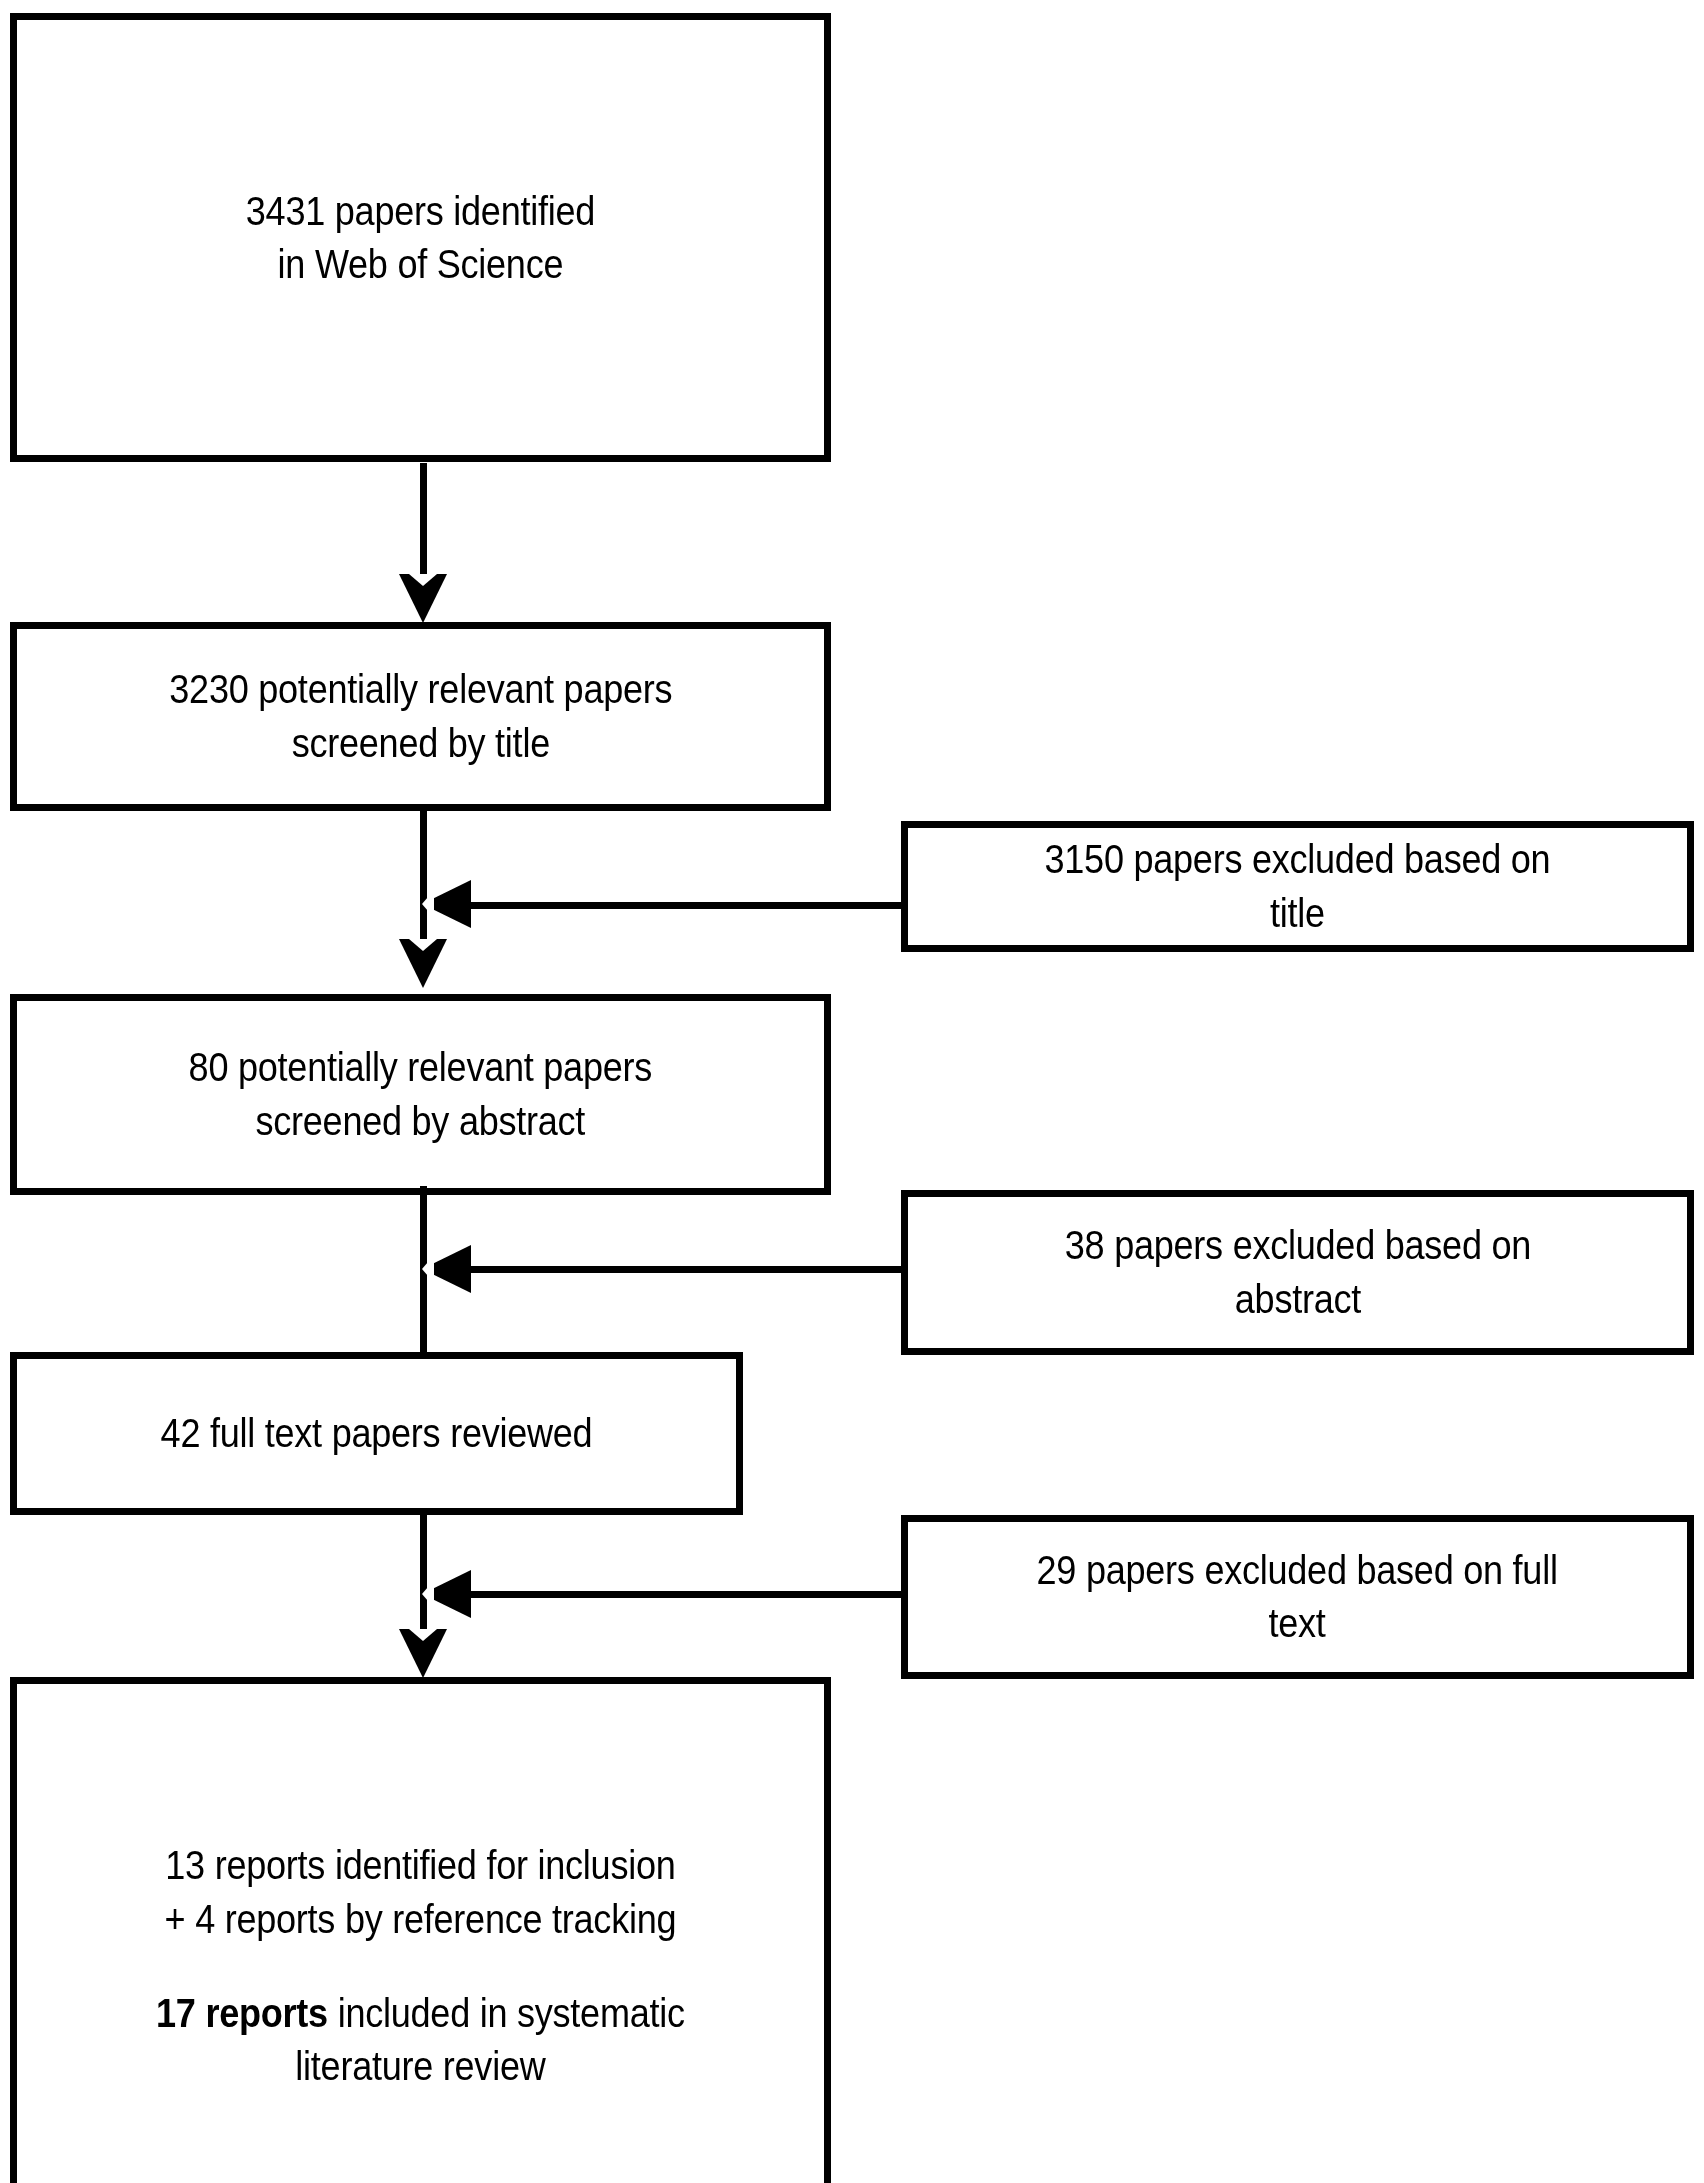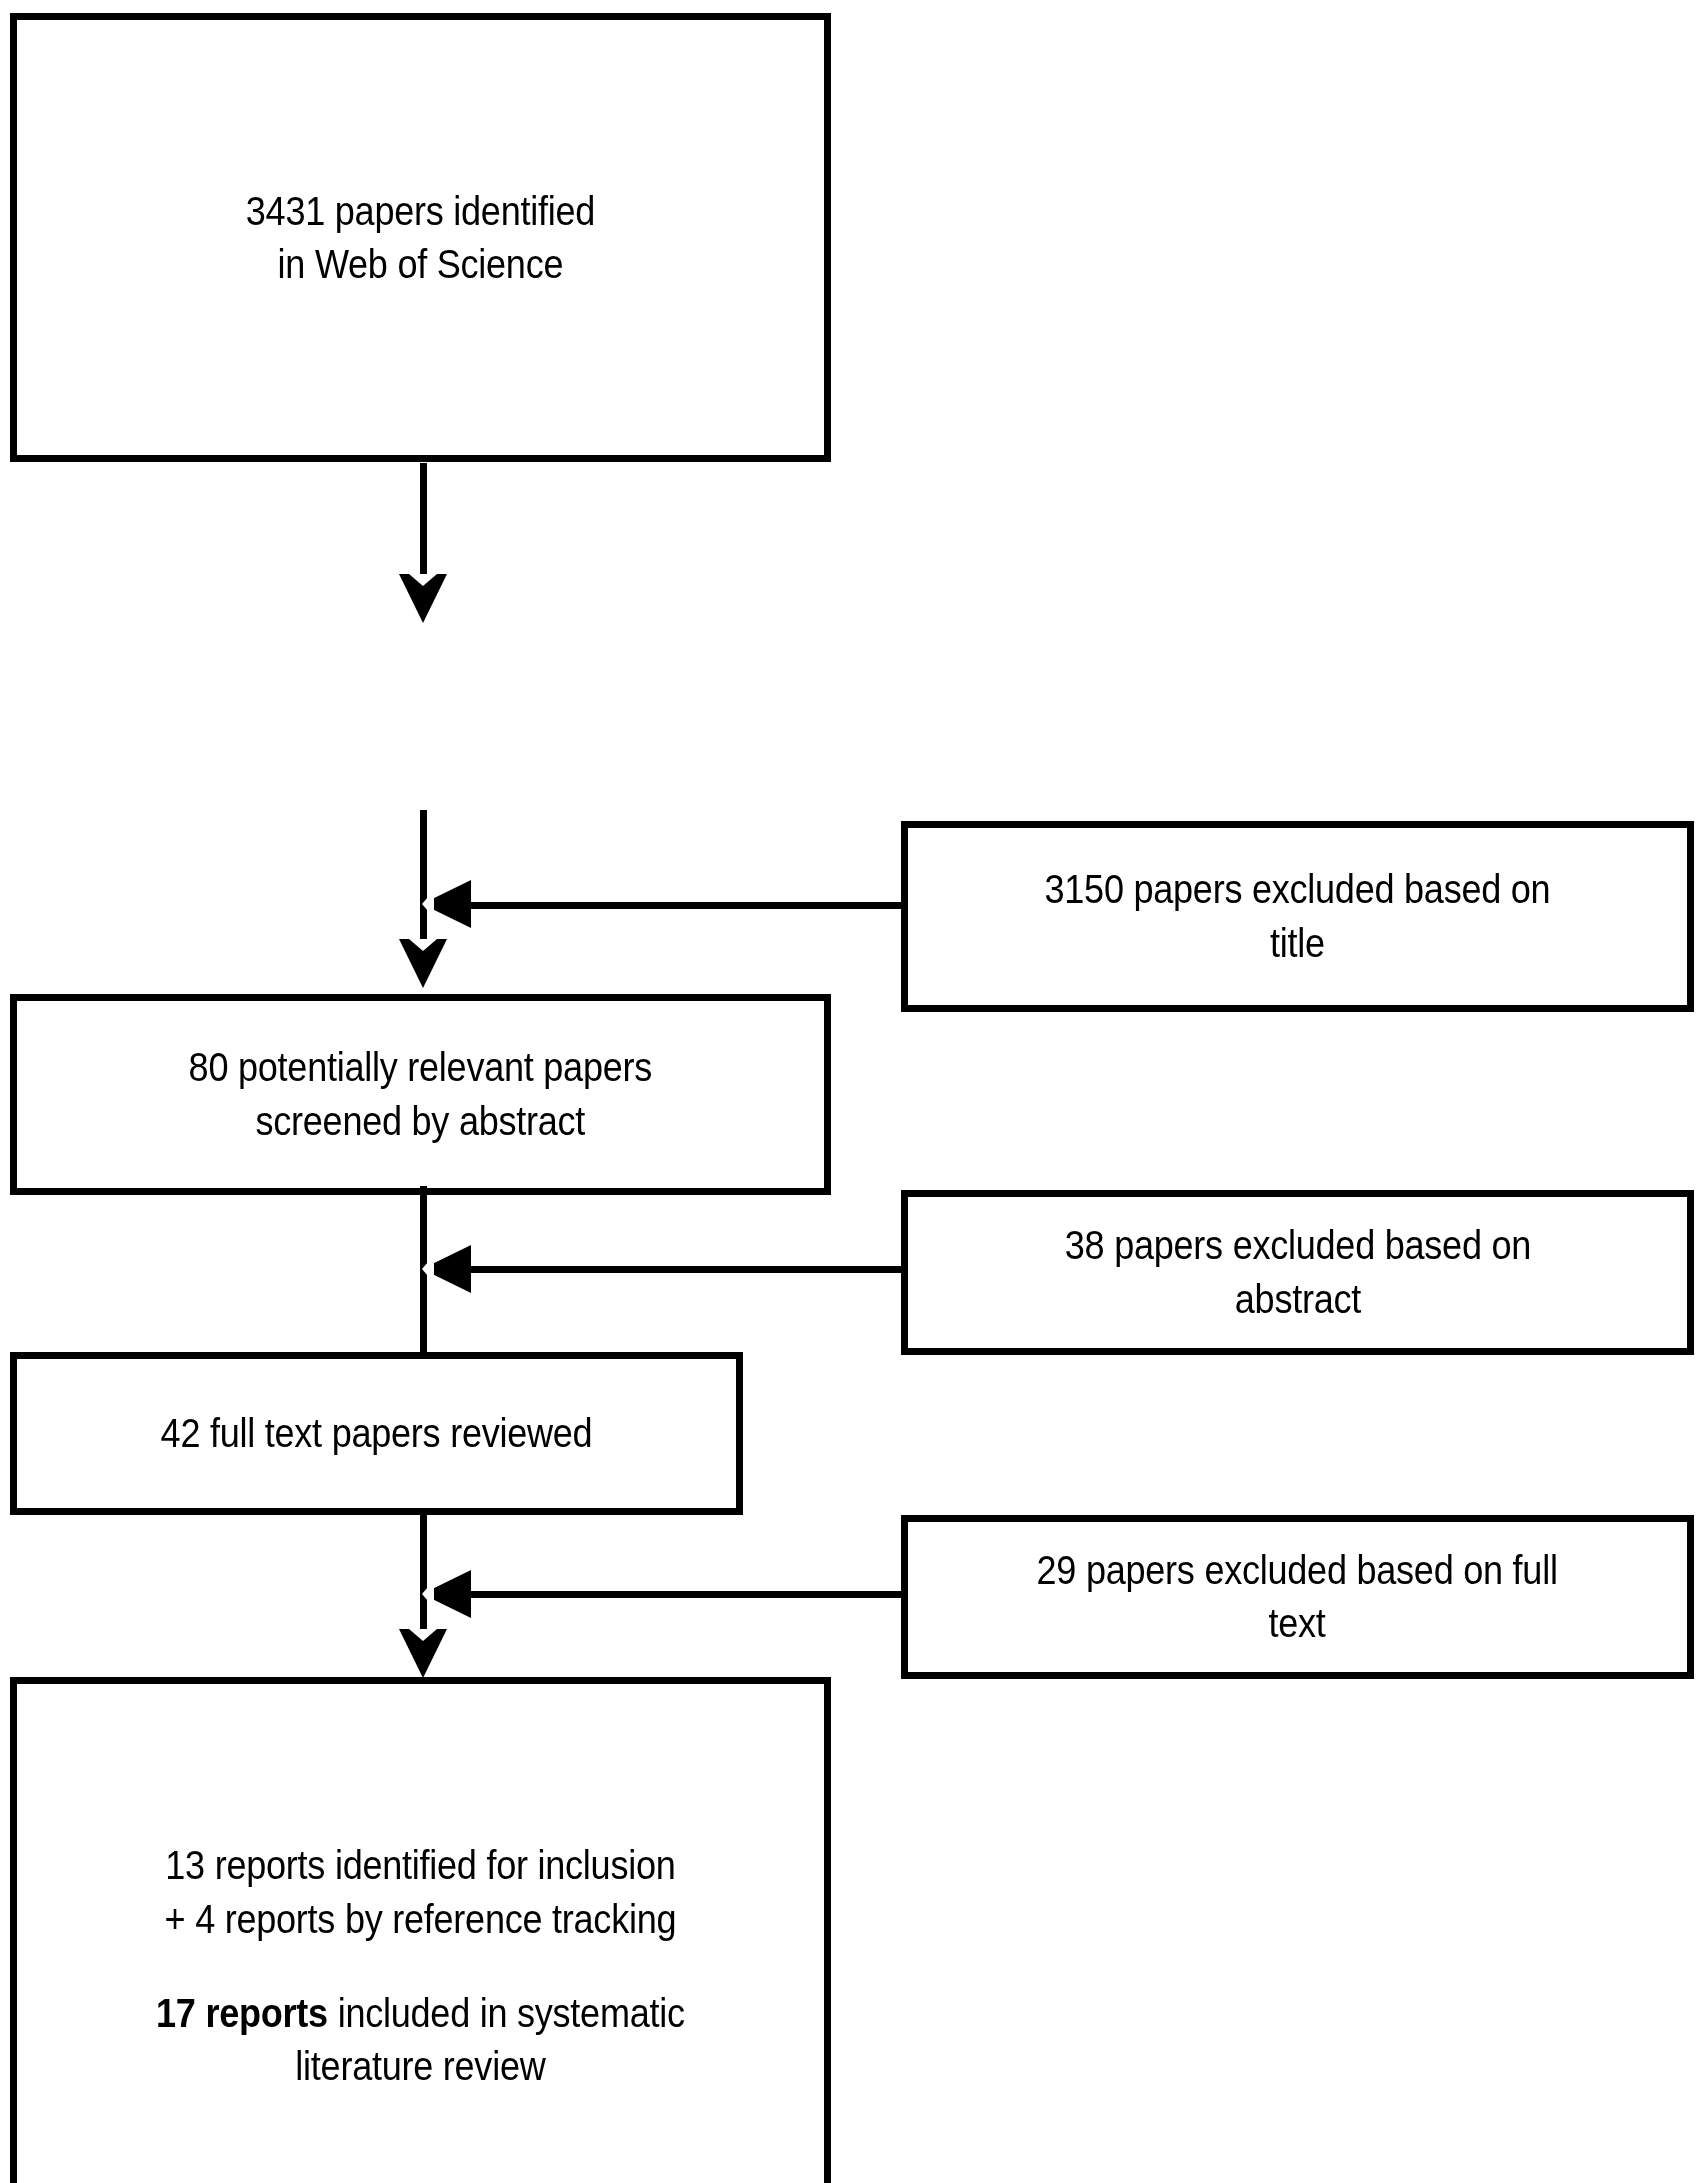--- a/index.html
+++ b/index.html
@@ -96,34 +96,37 @@
 </style>
 </head>
 <body>
 
 <div id="canvas">
 
   <div class="node" style="left:10.2px; top:13.4px; width:821px; height:449px;">
     <div class="txt"><span>3431 papers identified</span><br><span>in Web of Science</span></div>
   </div>
 
+  <div class="node" style="left:10.2px; top:622px; width:821px; height:189px;">
+    <div class="txt"><span>3230 potentially relevant papers</span><br><span>screened by title</span></div>
+  </div>
 
   <div class="node" style="left:10.2px; top:986px; width:821px; height:201px;margin-top:8px;">
     <div class="txt"><span>80 potentially relevant papers</span><br><span>screened by abstract</span></div>
   </div>
 
   <div class="node" style="left:10.2px; top:1352px; width:733px; height:163px;">
     <div class="txt" style="width:100%; text-align:center;"><span>42 full text papers reviewed</span></div>
   </div>
 
   <div class="node" style="left:10.2px; top:1677px; width:821px; height:579px;">
     <div class="txt"><span>13 reports identified for inclusion</span><br><span>+ 4 reports by reference tracking</span><span class="blankline"></span><b>17 reports</b><span> included in systematic</span><br><span>literature review</span></div>
   </div>
 
-  <div class="node" style="left:901px; top:821px; width:793px; height:191px;">
+  <div class="node" style="left:901px; top:821px; width:793px; height:131px;">
     <div class="txt"><span>3150 papers excluded based on</span><br><span>title</span></div>
   </div>
 
   <div class="node" style="left:901px; top:1190px; width:793px; height:165px;">
     <div class="txt"><span>38 papers excluded based on</span><br><span>abstract</span></div>
   </div>
 
   <div class="node" style="left:901px; top:1515px; width:793px; height:164px;">
     <div class="txt"><span>29 papers excluded based on full</span><br><span>text</span></div>
   </div>

